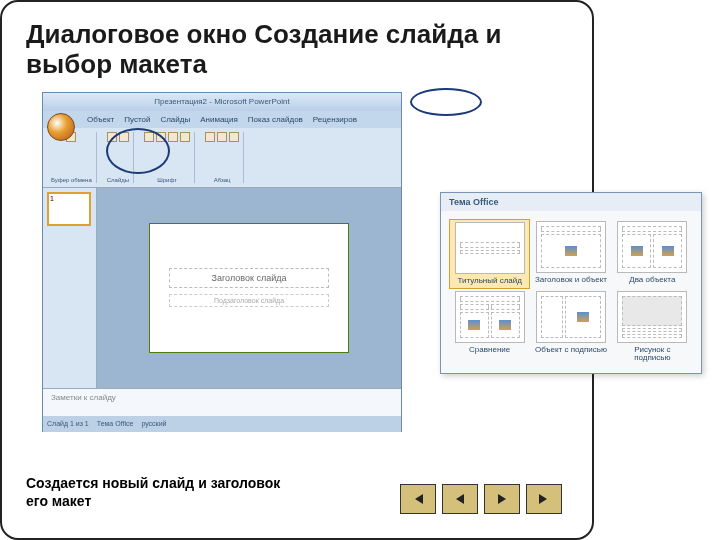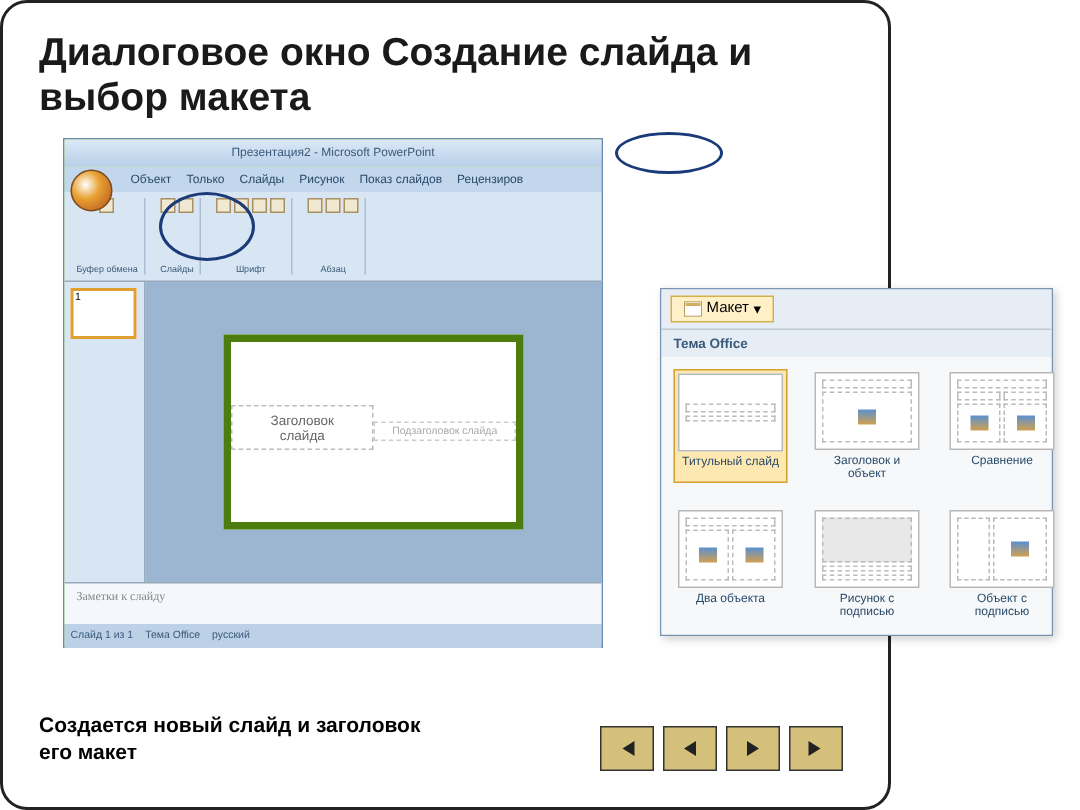--- a/index.html
+++ b/index.html
@@ -17,35 +17,35 @@
 .ribbon-tabs { display: flex; gap: 2px; padding: 2px 40px; background: #c2d6ec; font-size: 8px; color: #2a4a6a; }
 .ribbon-tabs span { padding: 2px 4px; }
 .ribbon { height: 60px; background: #d8e5f2; border-bottom: 1px solid #9ab; display: flex; padding: 4px; gap: 6px; }
 .ribbon-group { border-right: 1px solid #a8bdd4; padding: 0 4px; display: flex; flex-direction: column; align-items: center; justify-content: space-between; font-size: 6px; color: #3a5a7a; }
 .ribbon-group .icons { display: flex; gap: 2px; flex-wrap: wrap; max-width: 50px; }
 .ribbon-group .mini { width: 10px; height: 10px; background: #f0e8d0; border: 1px solid #a89060; }
 .ppt-body { display: flex; height: 200px; }
 .thumb-pane { width: 54px; background: #d8e5f2; border-right: 1px solid #9ab; padding: 4px; }
 .thumb { width: 44px; height: 34px; background: #fff; border: 2px solid #e0a030; font-size: 7px; padding: 1px; }
 .edit-pane { flex: 1; background: #9cb5d0; display: flex; align-items: center; justify-content: center; padding: 10px; }
-.slide-canvas { width: 200px; height: 130px; background: #fff; border: 5px solid #4d7c0f; display: flex; flex-direction: row; align-items: center; justify-content: center; position: relative; }
+.slide-canvas { width: 200px; height: 130px; background: #fff; border: 1px solid #4d7c0f; display: flex; flex-direction: column; align-items: center; justify-content: center; position: relative; }
 .ph-title { font-size: 9px; color: #666; border: 1px dashed #bbb; padding: 4px 10px; width: 160px; text-align: center; margin-bottom: 6px; }
 .ph-sub { font-size: 7px; color: #aaa; border: 1px dashed #ccc; padding: 2px 10px; width: 160px; text-align: center; }
-.notes { height: 28px; background: #f4f7fb; border-top: 1px solid #9ab; padding: 4px 8px; font-size: 8px; color: #888; font-family: Liberation Serif, serif; }
+.notes { height: 28px; background: #f4f7fb; border-top: 1px solid #9ab; padding: 4px 8px; font-size: 8px; color: #888; }
 .status { height: 16px; background: #bcd0e6; font-size: 7px; color: #3a5a7a; display: flex; align-items: center; padding: 0 4px; gap: 8px; }
 
 .circle-highlight { position: absolute; border: 2px solid #1a3a7a; border-radius: 50%; pointer-events: none; }
 .circle1 { width: 64px; height: 46px; top: 36px; left: 64px; }
 .circle2 { width: 72px; height: 28px; top: -4px; left: 368px; }
 
 .layout-panel { position: absolute; top: 100px; left: 398px; width: 262px; border: 1px solid #7a94b4; background: #f6f8fa; box-shadow: 2px 2px 6px rgba(0,0,0,0.2); }
 .layout-hdr { background: #e6edf5; padding: 4px 6px; display: flex; align-items: center; gap: 4px; border-bottom: 1px solid #c0c8d0; }
 .layout-btn { background: #fff0c8; border: 1px solid #d4b050; font-size: 10px; padding: 2px 8px; display: flex; align-items: center; gap: 3px; }
 .theme-label { font-size: 9px; font-weight: bold; color: #3a5a7a; padding: 4px 8px; background: #e6edf5; }
-.layout-grid { display: grid; grid-template-columns: repeat(3, 1fr); gap: 16px; padding: 8px; background: #f6f8fa; }
+.layout-grid { display: grid; grid-template-columns: repeat(3, 1fr); gap: 0; padding: 8px; background: #f6f8fa; }
 .layout-item { display: flex; flex-direction: column; align-items: center; cursor: pointer; padding: 2px; }
 .layout-item.selected { background: #fce8b0; border: 1px solid #d4a030; }
 .layout-thumb { width: 70px; height: 52px; background: #fff; border: 1px solid #b8b8b8; padding: 4px; display: flex; flex-direction: column; gap: 2px; }
 .lt-bar { height: 6px; border: 1px dashed #bbb; }
 .lt-row { display: flex; gap: 2px; flex: 1; }
 .lt-box { flex: 1; border: 1px dashed #bbb; display: flex; align-items: center; justify-content: center; }
 .lt-icon { width: 12px; height: 10px; background: linear-gradient(#5a90d0,#d0a050); }
 .layout-label { font-size: 8px; color: #2a4a6a; text-align: center; margin-top: 3px; line-height: 1.1; max-width: 74px; }
 
 .screenshot-wrap { position: relative; margin-left: 16px; }
@@ -55,23 +55,23 @@
 
 <div class="slide-frame">
   <div class="title">Диалоговое окно Создание слайда и выбор макета</div>
 
   <div class="screenshot-wrap">
     <div class="ppt-window">
       <div class="win-header">Презентация2 - Microsoft PowerPoint</div>
       <div class="office-btn"></div>
       <div class="ribbon-tabs">
         <span>Объект</span>
-        <span>Только</span>
+        <span>Пустой</span>
         <span>Слайды</span>
-        <span>Рисунок</span>
+        <span>Анимация</span>
         <span>Показ слайдов</span>
         <span>Рецензиров</span>
       </div>
       <div class="ribbon">
         <div class="ribbon-group">
           <div class="icons">
               <div class="mini"></div>
             </div>
           <span>Буфер обмена</span>
         </div>
@@ -116,30 +116,20 @@
         <span>Слайд 1 из 1</span>
         <span>Тема Office</span>
         <span>русский</span>
       </div>
     </div>
 
     <div class="circle-highlight circle1"></div>
     <div class="circle-highlight circle2"></div>
 
     <div class="layout-panel">
-      <div class="layout-hdr">
-        <div class="layout-btn">
-          <svg width="12" height="10">
-              <rect x="0" y="0" width="12" height="10" fill="#fff" stroke="#a08030"></rect>
-              <rect x="1" y="1" width="10" height="2" fill="#d0b060"></rect>
-            </svg>
-          <span>Макет</span>
-          <span>▾</span>
-        </div>
-      </div>
       <div class="theme-label">Тема Office</div>
       <div class="layout-grid">
 
         <div class="layout-item selected">
           <div class="layout-thumb">
               <div style="flex:1"></div>
               <div class="lt-bar"></div>
               <div class="lt-bar" style="height:4px"></div>
               <div style="flex:1"></div>
             </div>
@@ -148,20 +138,34 @@
         <div class="layout-item">
           <div class="layout-thumb">
               <div class="lt-bar"></div>
               <div class="lt-row">
                 <div class="lt-box">
                   <div class="lt-icon"></div>
                 </div>
               </div>
             </div>
           <div class="layout-label">Заголовок и объект</div>
+        </div>
+        <div class="layout-item">
+          <div class="layout-thumb">
+              <div class="lt-bar"></div>
+              <div class="lt-row">
+                <div class="lt-box">
+                  <div class="lt-icon"></div>
+                </div>
+                <div class="lt-box">
+                  <div class="lt-icon"></div>
+                </div>
+              </div>
+            </div>
+          <div class="layout-label">Два объекта</div>
         </div>
         <div class="layout-item">
           <div class="layout-thumb">
               <div class="lt-bar"></div>
               <div class="lt-row" style="flex:0 0 6px">
                 <div class="lt-box"></div>
                 <div class="lt-box"></div>
               </div>
               <div class="lt-row">
                 <div class="lt-box">
@@ -169,53 +173,39 @@
                 </div>
                 <div class="lt-box">
                   <div class="lt-icon"></div>
                 </div>
               </div>
             </div>
           <div class="layout-label">Сравнение</div>
         </div>
         <div class="layout-item">
           <div class="layout-thumb">
-              <div class="lt-bar"></div>
-              <div class="lt-row">
-                <div class="lt-box">
-                  <div class="lt-icon"></div>
-                </div>
-                <div class="lt-box">
-                  <div class="lt-icon"></div>
-                </div>
-              </div>
-            </div>
-          <div class="layout-label">Два объекта</div>
+              <div class="lt-row">
+                <div class="lt-box" style="flex:0 0 22px"></div>
+                <div class="lt-box">
+                  <div class="lt-icon"></div>
+                </div>
+              </div>
+            </div>
+          <div class="layout-label">Объект с подписью</div>
         </div>
         <div class="layout-item">
           <div class="layout-thumb">
               <div class="lt-row">
                 <div class="lt-box" style="background:#e8e8e8"></div>
               </div>
               <div class="lt-bar" style="height:4px"></div>
               <div class="lt-bar" style="height:4px"></div>
             </div>
           <div class="layout-label">Рисунок с подписью</div>
         </div>
-        <div class="layout-item">
-          <div class="layout-thumb">
-              <div class="lt-row">
-                <div class="lt-box" style="flex:0 0 22px"></div>
-                <div class="lt-box">
-                  <div class="lt-icon"></div>
-                </div>
-              </div>
-            </div>
-          <div class="layout-label">Объект с подписью</div>
-        </div>
 
       </div>
     </div>
   </div>
 
   <div class="caption">Создается новый слайд и заголовок его макет</div>
 
   <div class="nav-buttons">
     <div class="nav-btn">
         <svg viewBox="0 0 14 14">

